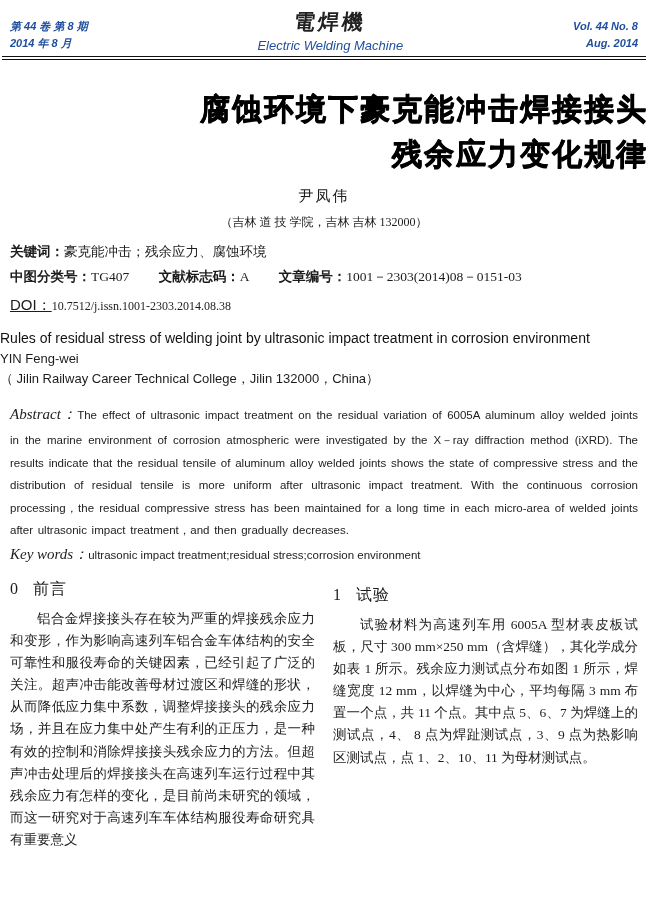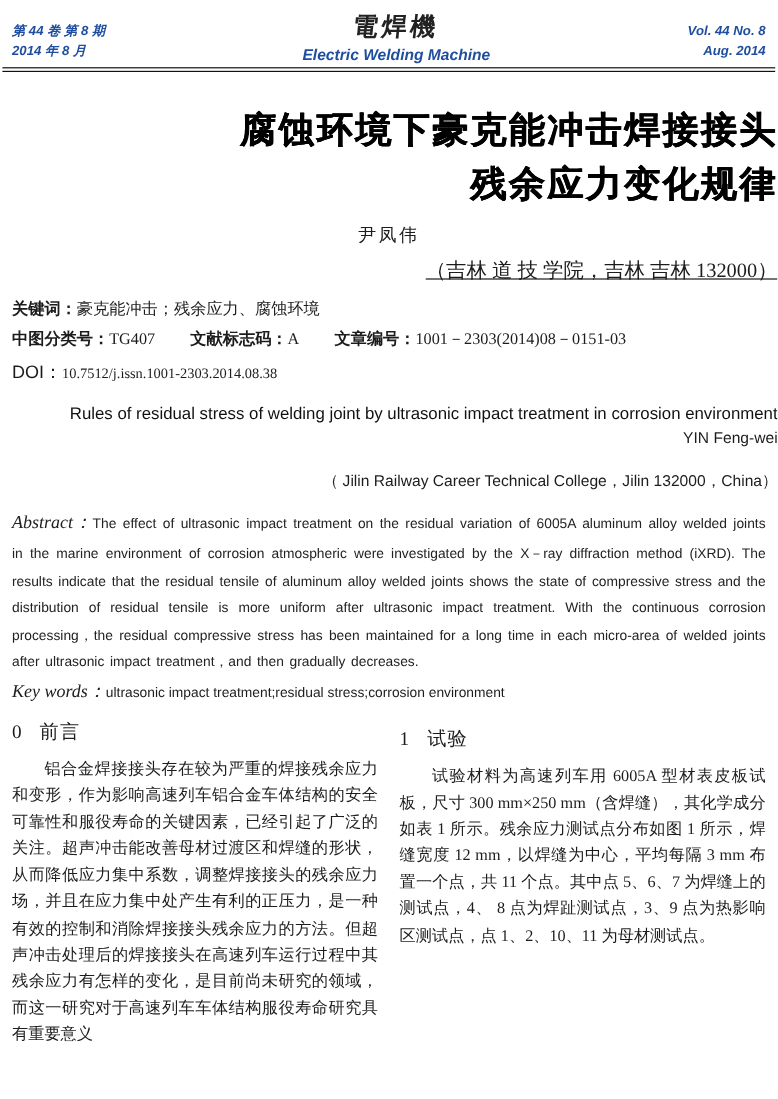--- a/index.html
+++ b/index.html
@@ -27,48 +27,48 @@
   .jheader .issue.right { text-align:right; }
   .jheader .brand { text-align:center; flex:1; }
   .jheader .logo {
     font-size:21px; font-weight:900; color:#222;
     letter-spacing:3px;
     font-family:"DejaVu Serif","Liberation Serif",serif;
     transform:skewX(-6deg); display:inline-block;
   }
   .jheader .name-en {
     font-family:"Liberation Sans","DejaVu Sans",sans-serif;
-    font-style:italic; font-weight:bold;
+    font-style:italic; font-weight:normal;
     font-size:13px; color:#1f4e9e; margin-top:2px;
   }
   .double-rule { height:4px; border-top:1.5px solid #111; border-bottom:1px solid #111; margin:0 2px; }
 
   
   .title-cn {
     margin-top:26px; text-align:right;
     font-family:"Liberation Sans","DejaVu Sans",sans-serif;
     font-weight:900; font-size:30px; line-height:1.5; letter-spacing:2px; color:#000;
     text-shadow:0.6px 0 #000, 0 0.6px #000;
   }
   .author-cn { text-align:center; font-size:15px; margin-top:11px; letter-spacing:2px; }
-  .affil-cn  { text-align:right; font-size:17px; margin-top:8px;text-decoration:underline; }
+  .affil-cn  { text-align:center; font-size:12px; margin-top:8px; }
 
   
   .abs-zone { margin:10px 10px 0 10px; font-size:13.5px; line-height:1.7; text-align:justify; }
   .abs-zone b.lbl { font-weight:bold; }
   .meta-line { margin:1px 10px 0 10px; font-size:13.5px; line-height:1.8; }
   .meta-line .gap { display:inline-block; width:26px; }
   .doi-line { margin:2px 10px 0 10px; font-size:12px; line-height:1.8; }
-  .doi-line .doi-lbl { font-family:"Liberation Sans","DejaVu Sans",sans-serif; font-size:15px; }
+  .doi-line .doi-lbl { font-family:"Liberation Sans","DejaVu Sans",sans-serif; font-size:15px;text-decoration:underline; }
 
   
-  .en-center { text-align:right; font-family:"Liberation Sans","DejaVu Sans",sans-serif; }
+  .en-center { text-align:left; font-family:"Liberation Sans","DejaVu Sans",sans-serif; }
   .title-en { margin-top:12px; font-size:14px; color:#111; }
   .author-en { margin-top:5px; font-size:13px; }
-  .affil-en { margin-top:20px; font-size:13px;padding-left:20px; }
+  .affil-en { margin-top:4px; font-size:13px; }
   .abs-en {
     margin:12px 10px 0 10px;
     font-family:"Liberation Sans","DejaVu Sans",sans-serif;
     font-size:11.5px; line-height:1.95; text-align:justify; color:#222;
     word-spacing:1.5px;
   }
   .abs-en .ital-lbl, .kw-en .ital-lbl {
     font-family:"Liberation Serif","DejaVu Serif",serif;
     font-style:italic; font-size:15px;
   }

